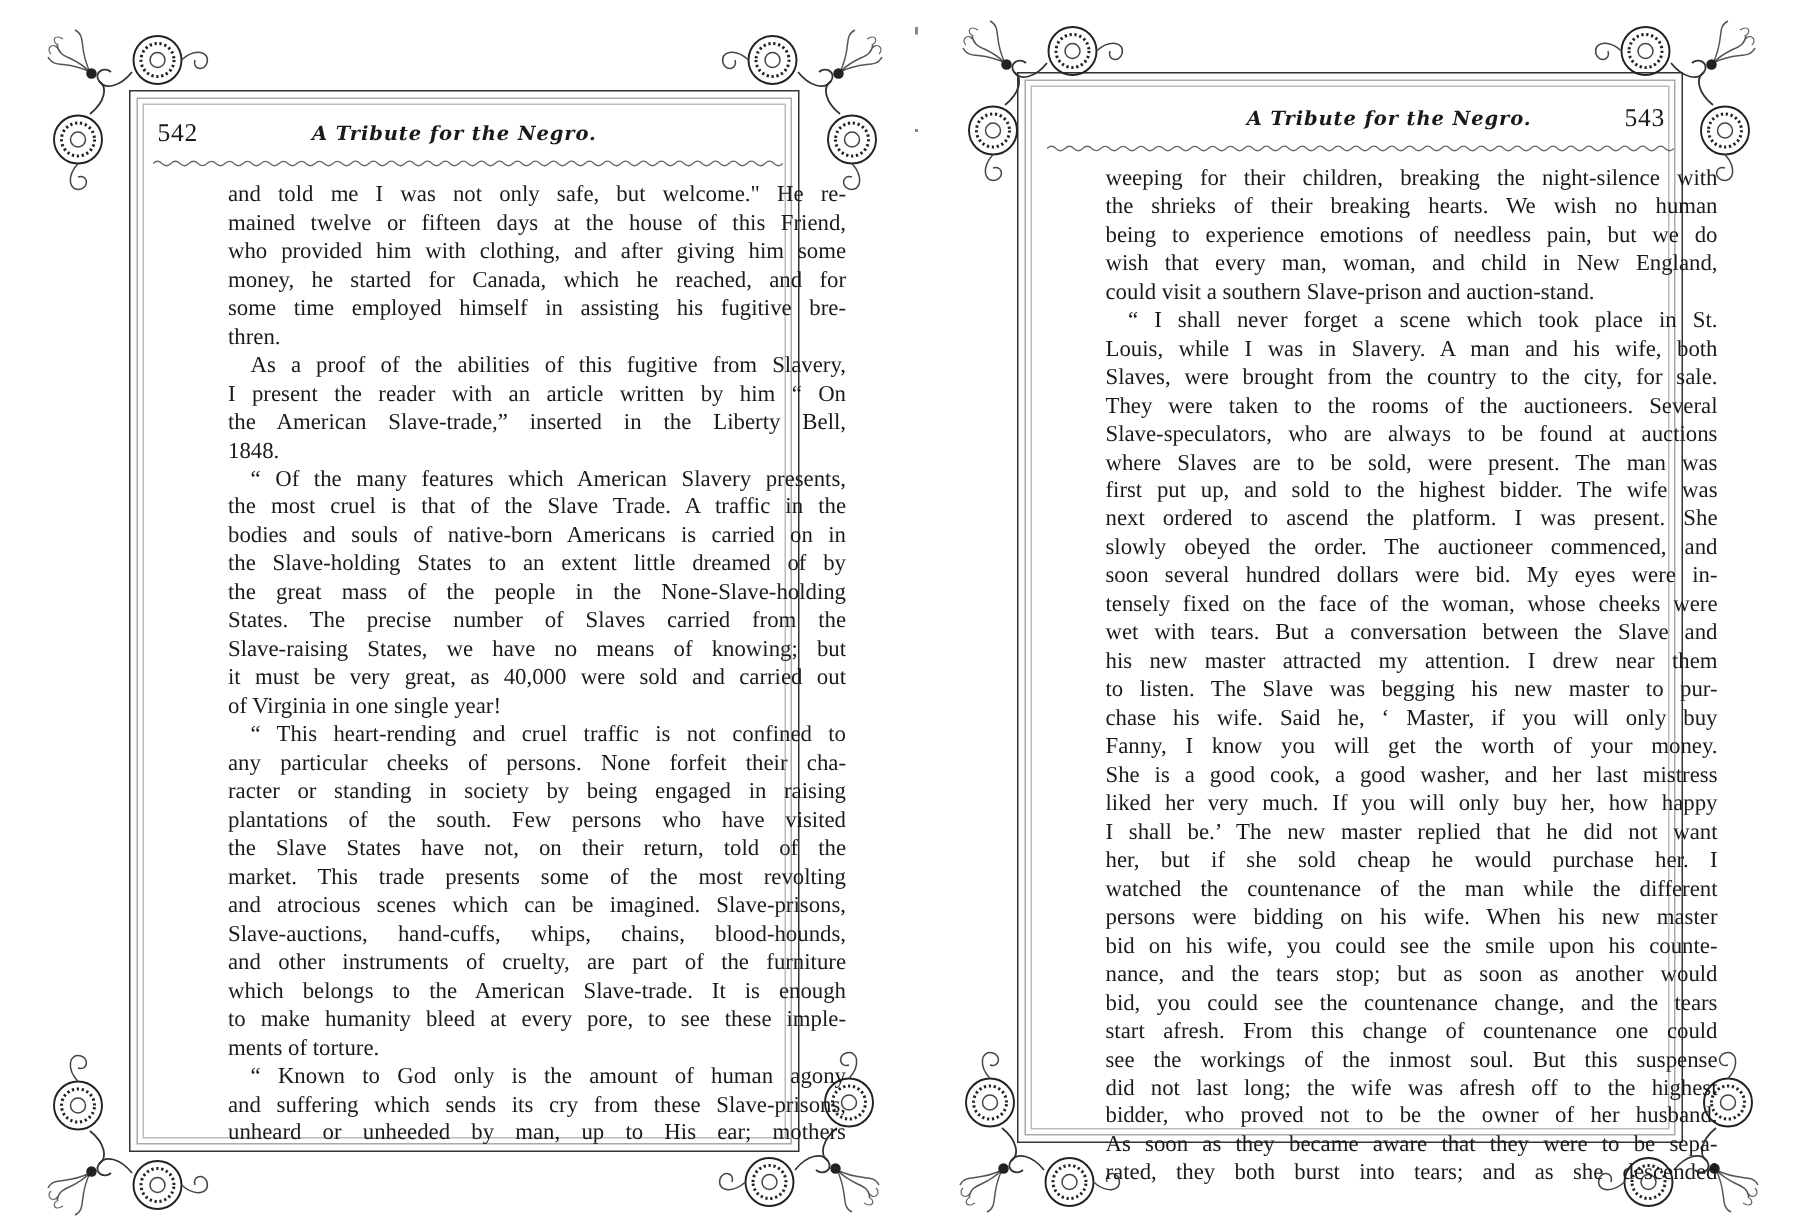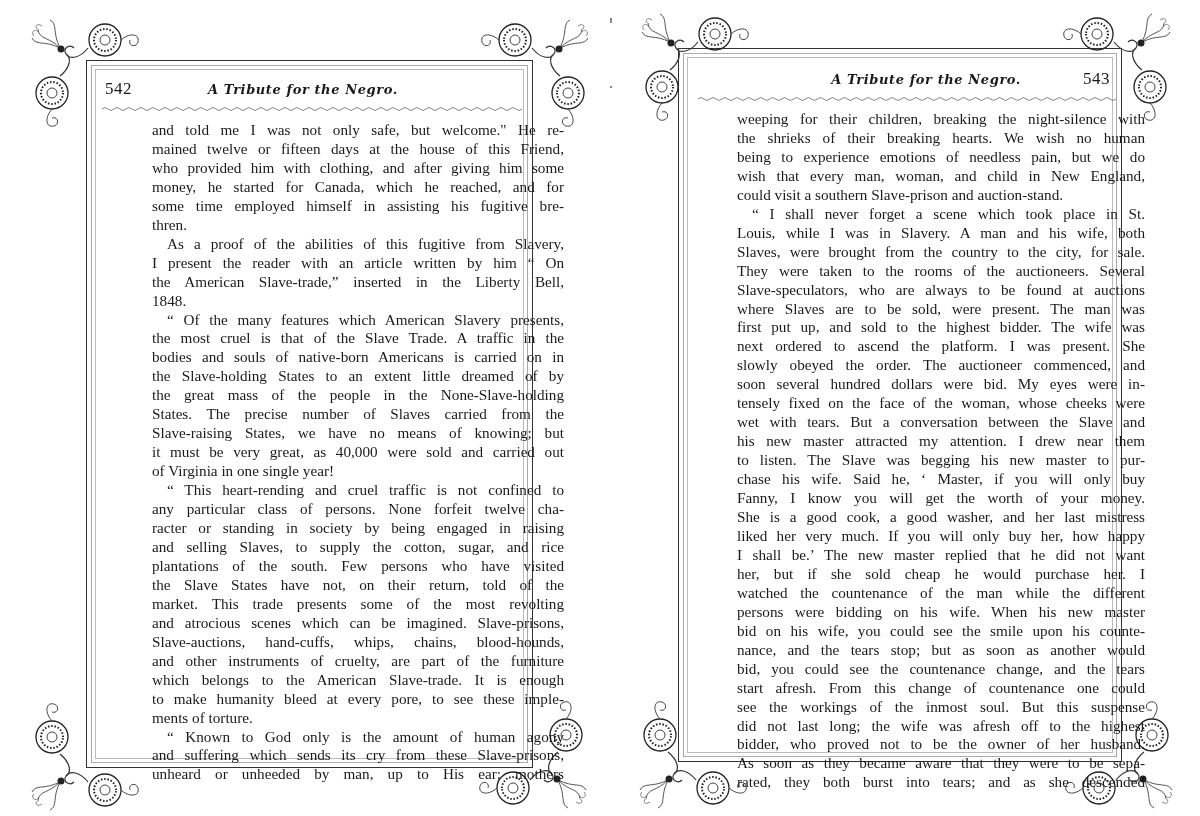--- a/index.html
+++ b/index.html
@@ -85,23 +85,22 @@
       <span class="line" style="padding-left: 15px;">“ Of the many features which American Slavery presents,</span>
       <span class="line">the most cruel is that of the Slave Trade.  A traffic in the</span>
       <span class="line">bodies and souls of native-born Americans is carried on in</span>
       <span class="line">the Slave-holding States to an extent little dreamed of by</span>
       <span class="line">the great mass of the people in the None-Slave-holding</span>
       <span class="line">States.  The precise number of Slaves carried from the</span>
       <span class="line">Slave-raising States, we have no means of knowing; but</span>
       <span class="line">it must be very great, as 40,000 were sold and carried out</span>
       <span class="line last">of Virginia in one single year!</span>
       <span class="line" style="padding-left: 15px;">“ This heart-rending and cruel traffic is not confined to</span>
-      <span class="line">any particular class of persons.  None forfeit twelve cha-</span>
+      <span class="line">any particular cheeks of persons.  None forfeit their cha-</span>
       <span class="line">racter or standing in society by being engaged in raising</span>
-      <span class="line">and selling Slaves, to supply the cotton, sugar, and rice</span>
       <span class="line">plantations of the south.  Few persons who have visited</span>
       <span class="line">the Slave States have not, on their return, told of the</span>
       <span class="line">market.  This trade presents some of the most revolting</span>
       <span class="line">and atrocious scenes which can be imagined.  Slave-prisons,</span>
       <span class="line">Slave-auctions, hand-cuffs, whips, chains, blood-hounds,</span>
       <span class="line">and other instruments of cruelty, are part of the furniture</span>
       <span class="line">which belongs to the American Slave-trade.  It is enough</span>
       <span class="line">to make humanity bleed at every pore, to see these imple-</span>
       <span class="line last">ments of torture.</span>
       <span class="line" style="padding-left: 15px;">“ Known to God only is the amount of human agony</span>

